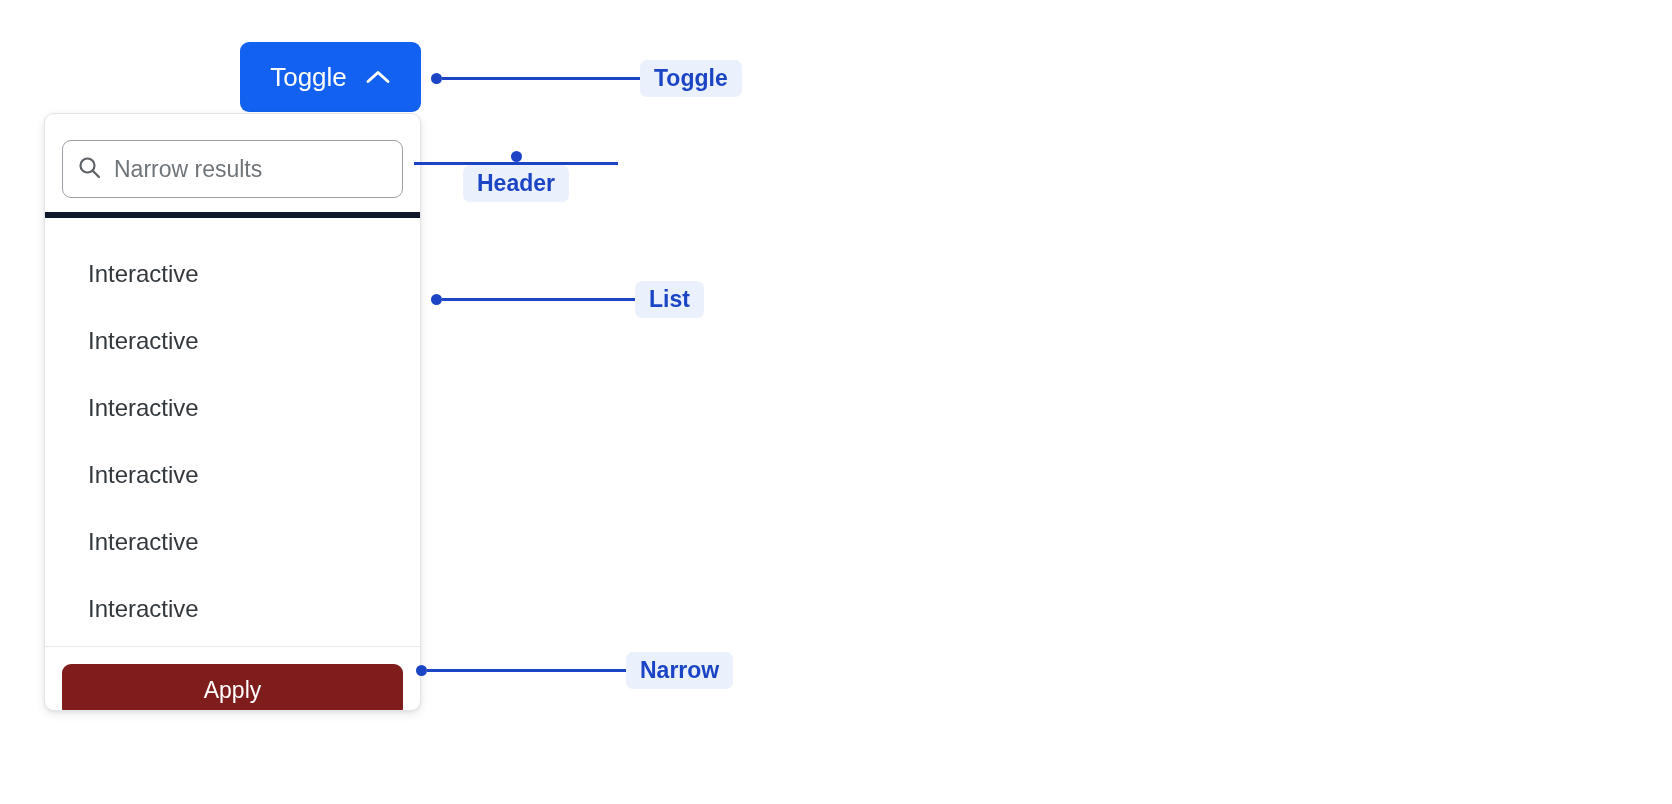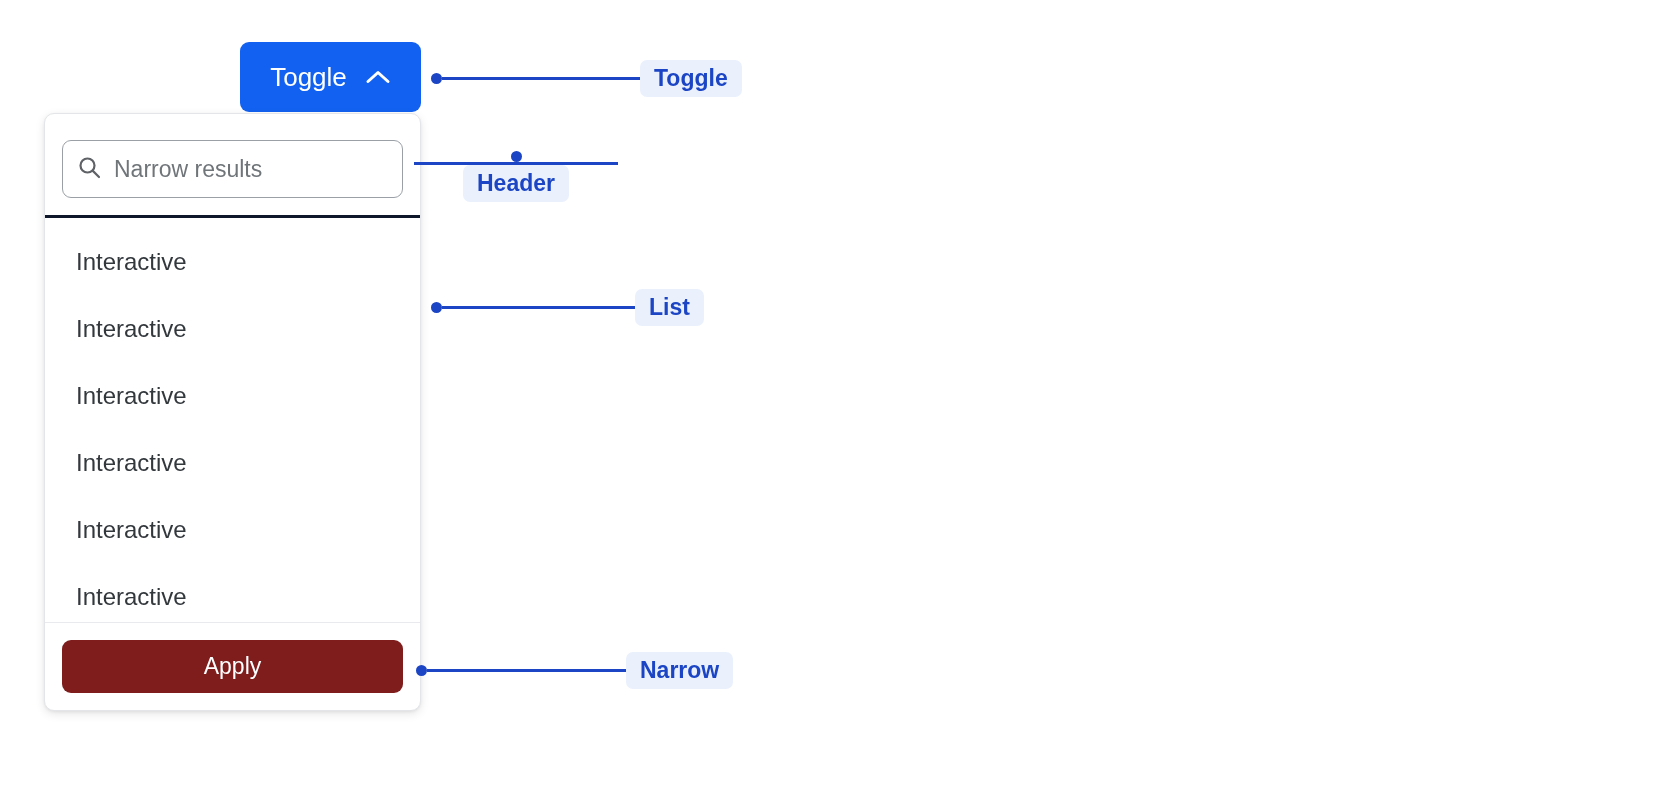--- a/index.html
+++ b/index.html
@@ -52,21 +52,21 @@
     box-shadow: 0 3px 10px rgba(0,0,0,0.10), 0 1px 3px rgba(0,0,0,0.06);
     box-sizing: border-box;
     overflow: hidden;
   }
 
   
   #panel-header {
     height: 104px;
     box-sizing: border-box;
     padding: 26px 17px 0 17px;
-    border-bottom: 3px solid #0f172a;
+    border-bottom: 6px solid #0f172a;
   }
   #search-box {
     height: 58px;
     border: 1px solid #9aa0a6;
     border-radius: 9px;
     box-sizing: border-box;
     display: flex;
     align-items: center;
     padding: 0 14px;
     background: #fff;
@@ -80,21 +80,21 @@
     color: #3c4043;
     background: transparent;
     margin-left: 12px;
     padding: 0;
   }
   #search-input::placeholder { color: #70757a; }
 
   
   #panel-list {
     padding: 0;
-    margin: 0;
+    margin: 12px;
     list-style: none;
     height: 404px;
     box-sizing: border-box;
     overflow: hidden;
   }
   #panel-list li {
     height: 67px;
     display: flex;
     align-items: center;
     padding-left: 31px;
@@ -210,21 +210,21 @@
   <span class="line" style="width:198px;"></span>
   <span class="pill">Toggle</span>
 </div>
 
 <div class="callout" style="left:414px; top:151px;flex-direction:column;">
   <span class="dot"></span>
   <span class="line" style="width:204px;"></span>
   <span class="pill">Header</span>
 </div>
 
-<div class="callout" style="left:431px; top:288px;">
+<div class="callout" style="left:431px; top:280px;">
   <span class="dot"></span>
   <span class="line" style="width:193px;"></span>
   <span class="pill">List</span>
 </div>
 
 <div class="callout" style="left:416px; top:651px;">
   <span class="dot"></span>
   <span class="line" style="width:199px;"></span>
   <span class="pill">Narrow</span>
 </div>

